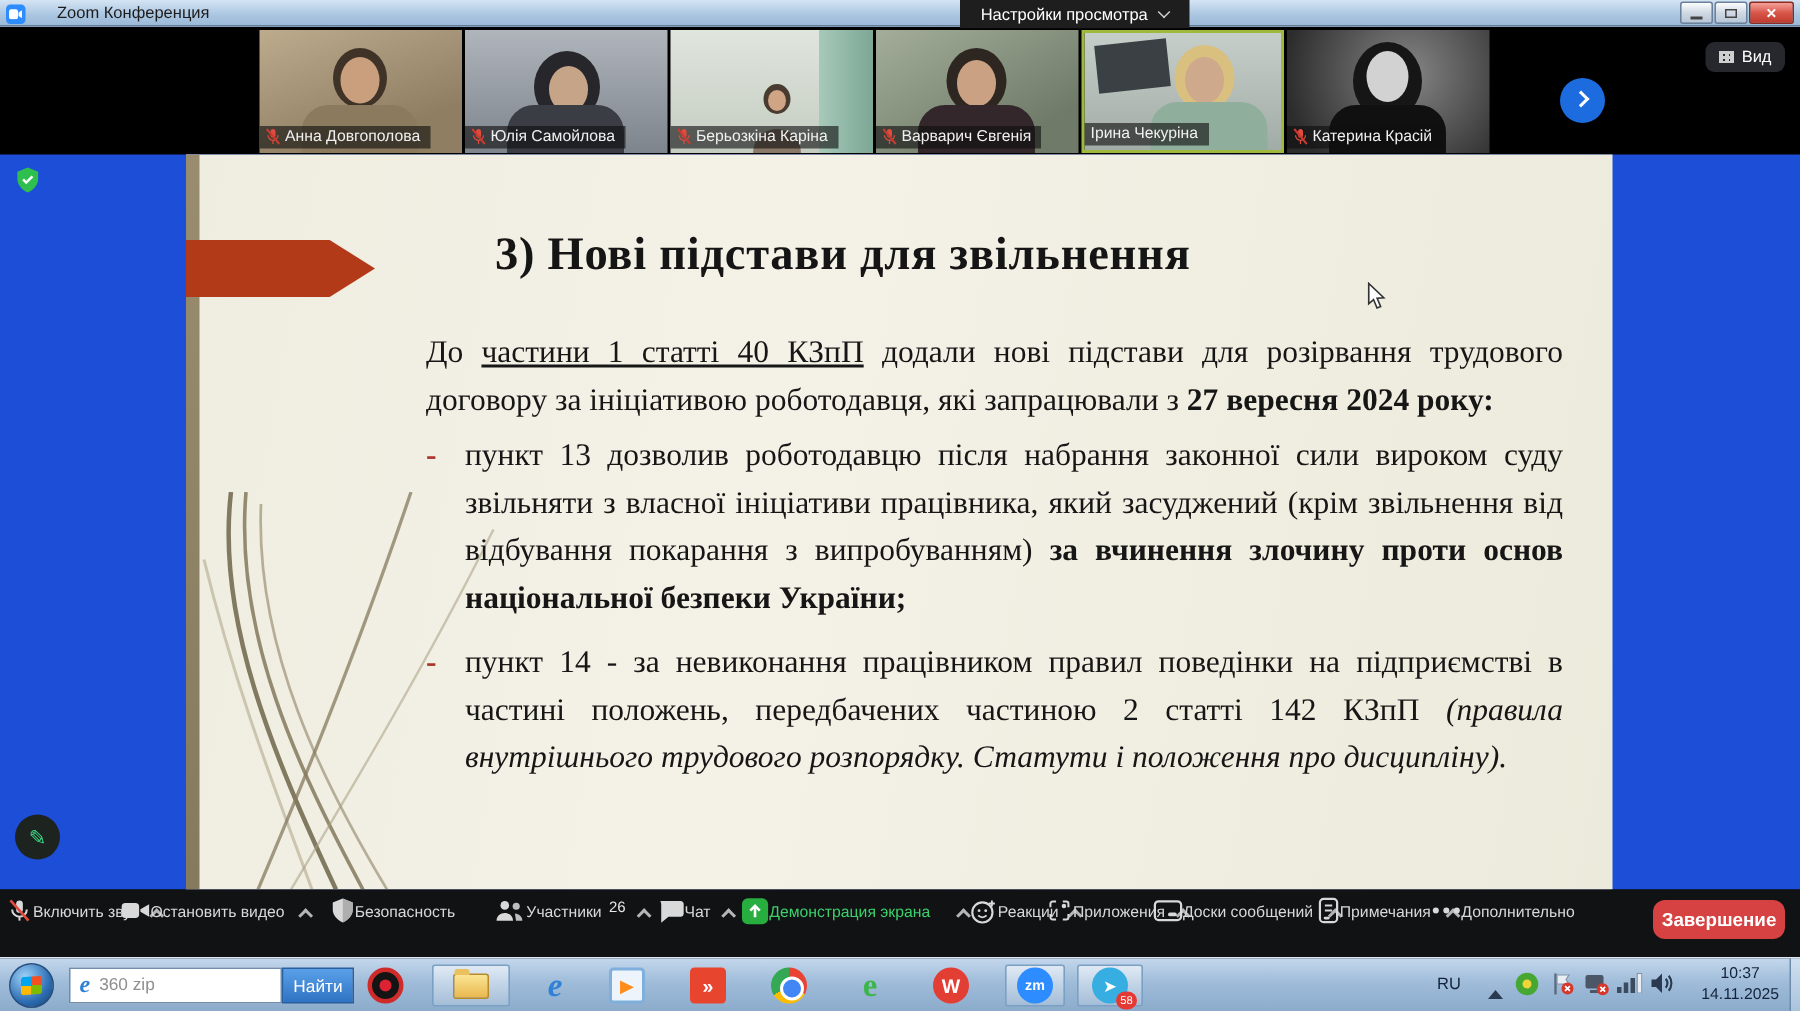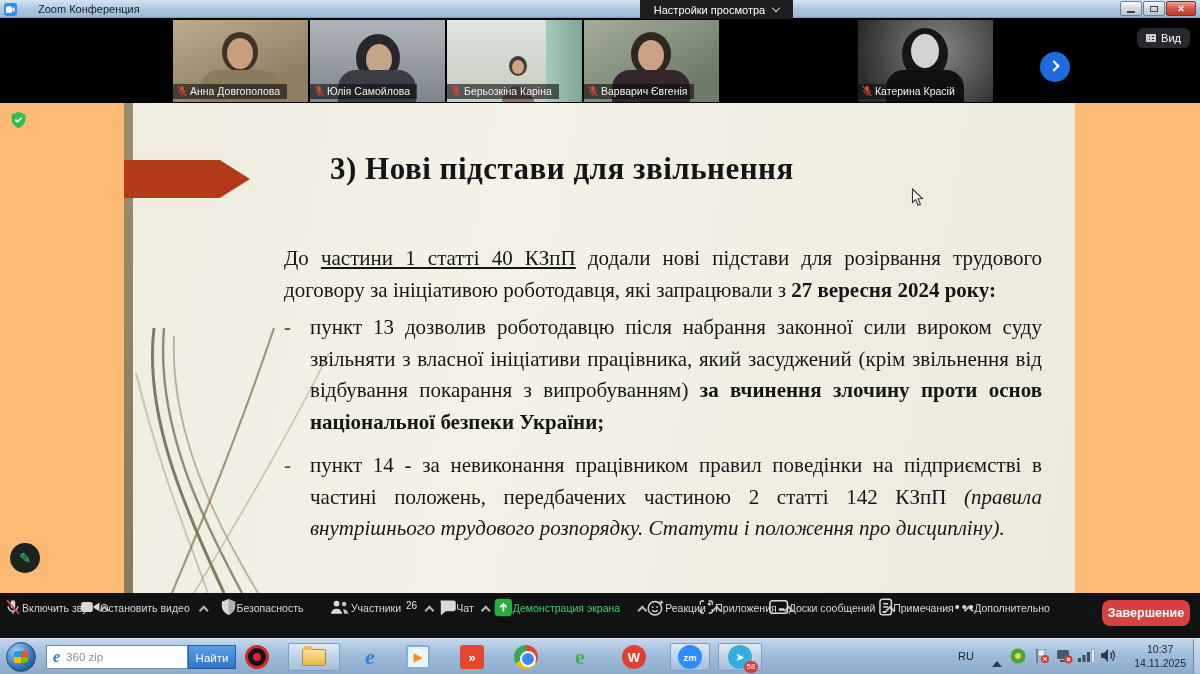--- a/index.html
+++ b/index.html
@@ -62,31 +62,31 @@
   .grid-ico { display:inline-block; width:10px; height:8px;
     background:linear-gradient(#cfcfcf,#cfcfcf); -webkit-mask:none;
     background:repeating-linear-gradient(90deg,#cfcfcf 0 2.6px,transparent 2.6px 3.8px),
                repeating-linear-gradient(#cfcfcf 0 2.2px,transparent 2.2px 3.2px); }
   .next-btn { position:absolute; left:1040px; top:33px; width:30px; height:30px; border-radius:50%;
     background:#1c6ce0; border:none; cursor:pointer; }
   .chev-r { position:absolute; left:10px; top:10px; width:8px; height:8px;
     border-right:2.5px solid #fff; border-top:2.5px solid #fff; transform:rotate(45deg); }
 
   
-  #main { position:absolute; left:0; top:103px; width:1200px; height:490px; background:#fdba74; }
+  #main { position:absolute; left:0; top:103px; width:1200px; height:490px; background:#1d4ed8; }
   #slide { position:absolute; left:124px; top:0; width:951px; height:490px;
     background:linear-gradient(100deg,#efede0,#f4f2e7 40%,#eceadb); overflow:hidden; }
   .edge { position:absolute; left:0; top:0; width:9px; height:490px; background:linear-gradient(#9a8d6f,#857a5e); }
   .grass { position:absolute; left:0; top:225px; pointer-events:none; }
   .arrow { position:absolute; left:0; top:57px; width:126px; height:38px; background:#b23a18;
     clip-path:polygon(0 0,76% 0,100% 50%,76% 100%,0 100%); }
   .s-title { position:absolute; left:206px; top:48px; font-family:"Liberation Serif",serif;
     font-size:31px; font-weight:bold; color:#151515; letter-spacing:.5px; }
   .s-body { position:absolute; left:160px; top:112px; width:758px;
-    font-family:"Liberation Serif",serif; font-size:21px; line-height:31.5px; color:#161616; text-align:justify;margin-top:24px; }
+    font-family:"Liberation Serif",serif; font-size:21px; line-height:31.5px; color:#161616; text-align:justify; }
   .s-body .u { text-decoration:underline; }
   .s-body .b { font-weight:bold; }
   .s-body .it { font-style:italic; }
   .intro { margin-top:4px; }
   .bullet { position:relative; padding-left:26px; }
   .b1 { margin-top:6px; }
   .b2 { margin-top:12px; }
   .marker { position:absolute; left:0; color:#a8372a; font-weight:bold; }
   .shield { position:absolute; left:10px; top:8px; }
   .pencil { position:absolute; left:10px; top:440px; width:30px; height:30px; border-radius:50%;
@@ -239,20 +239,29 @@
       <div class="nametag">
         <svg width="10" height="12" viewBox="0 0 12 14">
             <rect x="4" y="1" width="4" height="7" rx="2" fill="#e04b3f"></rect>
             <path d="M2 6a4 4 0 0 0 8 0" stroke="#e04b3f" fill="none"></path>
             <line x1="6" y1="10" x2="6" y2="13" stroke="#e04b3f"></line>
             <line x1="1" y1="1" x2="11" y2="13" stroke="#c93a2f" stroke-width="1.6"></line>
           </svg>
         <span>Варварич Євгенія</span>
       </div>
     </div>
+    <div class="tile t4">
+      <div class="tv"></div>
+      <div class="hair"></div>
+        <div class="face"></div>
+        <div class="torso"></div>
+      <div class="nametag">
+        <span>Ірина Чекуріна</span>
+      </div>
+    </div>
     <div class="tile t5">
       <div class="hair"></div>
         <div class="face"></div>
         <div class="torso"></div>
       <div class="nametag">
         <svg width="10" height="12" viewBox="0 0 12 14">
             <rect x="4" y="1" width="4" height="7" rx="2" fill="#e04b3f"></rect>
             <path d="M2 6a4 4 0 0 0 8 0" stroke="#e04b3f" fill="none"></path>
             <line x1="6" y1="10" x2="6" y2="13" stroke="#e04b3f"></line>
             <line x1="1" y1="1" x2="11" y2="13" stroke="#c93a2f" stroke-width="1.6"></line>

